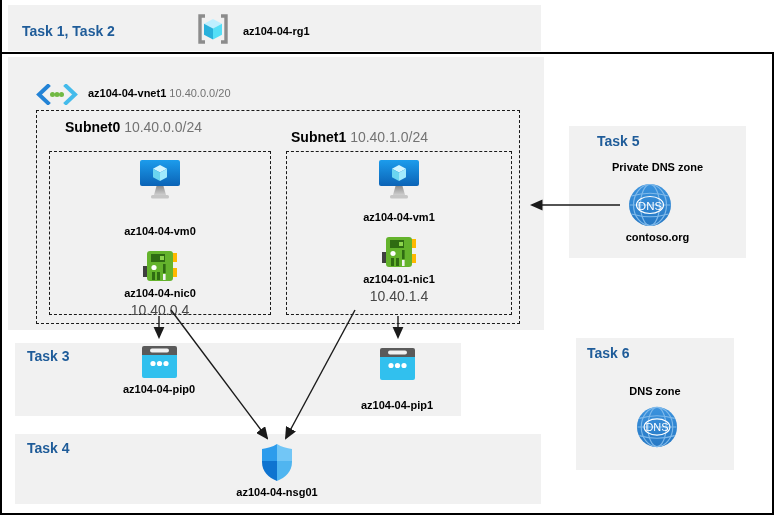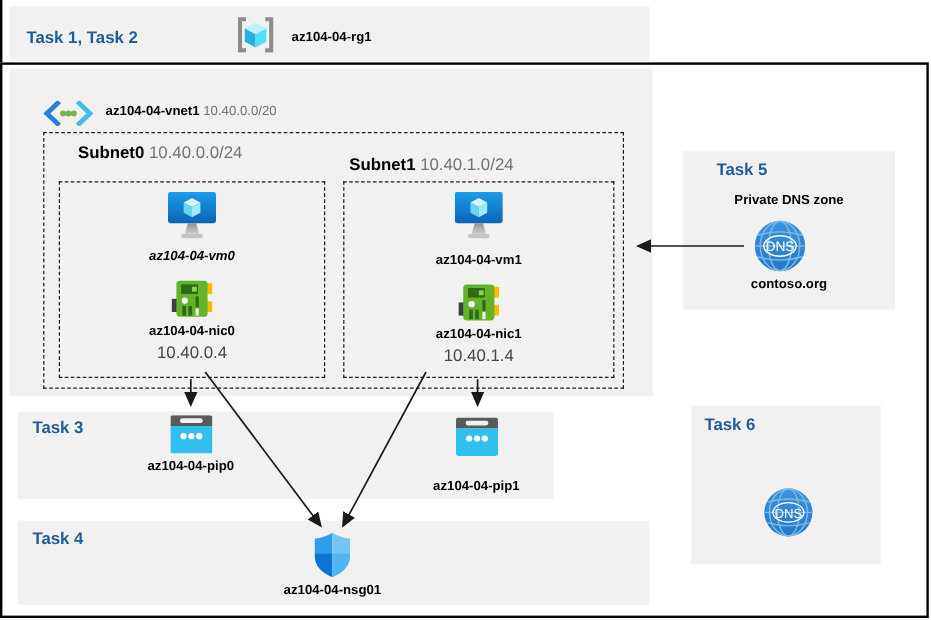--- a/index.html
+++ b/index.html
@@ -91,21 +91,21 @@
       <span>
         <svg width="40" height="44" viewBox="0 0 40 44">
           <rect x="0" y="0" width="40" height="26" rx="2" fill="url(#vm-screen-g)"></rect>
           <polygon points="20,5 27,8.7 20,12.4 13,8.7" fill="#D2F5FF"></polygon>
           <polygon points="13,8.7 20,12.4 20,21 13,17.3" fill="#6BD5F0"></polygon>
           <polygon points="27,8.7 20,12.4 20,21 27,17.3" fill="#A0EAFD"></polygon>
           <polygon points="16.5,26 23.5,26 26,35 14,35" fill="url(#stand-g)"></polygon>
           <rect x="11" y="35" width="18" height="3.6" rx="1.6" fill="#C6C6C6"></rect>
         </svg>
       </span>
-      <span class="name-bold" style="margin-top:2px;font-style:italic;">az104-04-vm0</span>
+      <span class="name-bold" style="margin-top:19px;">az104-04-vm0</span>
       <span style="margin-top:9px;">
         <svg width="34" height="34" viewBox="0 0 34 34">
           <rect x="0" y="17" width="5" height="11" fill="#3F3F3F"></rect>
           <rect x="29" y="4" width="5" height="9" fill="#FFB900"></rect>
           <rect x="29" y="19" width="5" height="9" fill="#FFB900"></rect>
           <rect x="4" y="2" width="26" height="30" rx="3" fill="#64B32C"></rect>
           <rect x="8" y="5" width="14" height="8" fill="#2F6B12"></rect>
           <rect x="17" y="7" width="4" height="4" fill="#8CD44C"></rect>
           <circle cx="11" cy="18.5" r="2.6" fill="#fff"></circle>
           <rect x="9" y="23" width="3" height="8" fill="#2F6B12"></rect>
@@ -138,21 +138,21 @@
           <rect x="4" y="2" width="26" height="30" rx="3" fill="#64B32C"></rect>
           <rect x="8" y="5" width="14" height="8" fill="#2F6B12"></rect>
           <rect x="17" y="7" width="4" height="4" fill="#8CD44C"></rect>
           <circle cx="11" cy="18.5" r="2.6" fill="#fff"></circle>
           <rect x="9" y="23" width="3" height="8" fill="#2F6B12"></rect>
           <rect x="14" y="23" width="3" height="8" fill="#2F6B12"></rect>
           <rect x="20" y="15" width="2.6" height="9" fill="#2F6B12"></rect>
           <rect x="20" y="25" width="2.6" height="6" fill="#F2F2F2"></rect>
         </svg>
       </span>
-      <span class="name-bold" style="margin-top:2px;">az104-04-nic1</span>
+      <span class="name-bold" style="margin-top:2px;">az104-01-nic1</span>
       <span class="small-sec">10.40.1.4</span>
     </div>
   </div>
 
   <div class="abs gray" style="left:15px;top:343px;width:446px;height:73px;">
     <span class="abs task-heading" style="left:12px;top:5px;">Task 3</span>
     <div class="abs vcol" style="left:73px;top:3px;width:142px;">
       <span>
         <svg width="35" height="32" viewBox="0 0 35 32">
           <path d="M2,0 h31 a2,2 0 0 1 2,2 v7 H0 V2 a2,2 0 0 1 2,-2 Z" fill="#5A5A5A"></path>
@@ -212,20 +212,21 @@
         </g>
         <ellipse cx="22" cy="22" rx="13.5" ry="8.5" fill="none" stroke="#fff" stroke-width="1.2"></ellipse>
         <text x="22" y="26.5" text-anchor="middle" font-family="Liberation Sans, sans-serif" font-size="11.5" fill="#fff">DNS</text>
       </svg>
     </span>
     <span class="abs name-bold center-text" style="left:0;top:103px;">contoso.org</span>
   </div>
 
   <div class="abs gray" style="left:576px;top:338px;width:158px;height:132px;">
     <span class="abs task-heading" style="left:11px;top:7px;">Task 6</span>
+    <span class="abs name-bold center-text" style="left:0;top:45px;">DNS zone</span>
     <span class="abs" style="left:60px;top:68px;">
       <svg width="42" height="42" viewBox="0 0 44 44">
         <circle cx="22" cy="22" r="21" fill="url(#dns-g)"></circle>
         <g fill="none" stroke="#7FB9EA" stroke-width="1.2">
           <ellipse cx="22" cy="22" rx="9.5" ry="20.5"></ellipse>
           <ellipse cx="22" cy="22" rx="16.5" ry="20.5"></ellipse>
           <path d="M3.5,13 Q22,7.5 40.5,13"></path>
           <path d="M3.5,31 Q22,36.5 40.5,31"></path>
           <path d="M1.5,22 H42.5"></path>
         </g>

